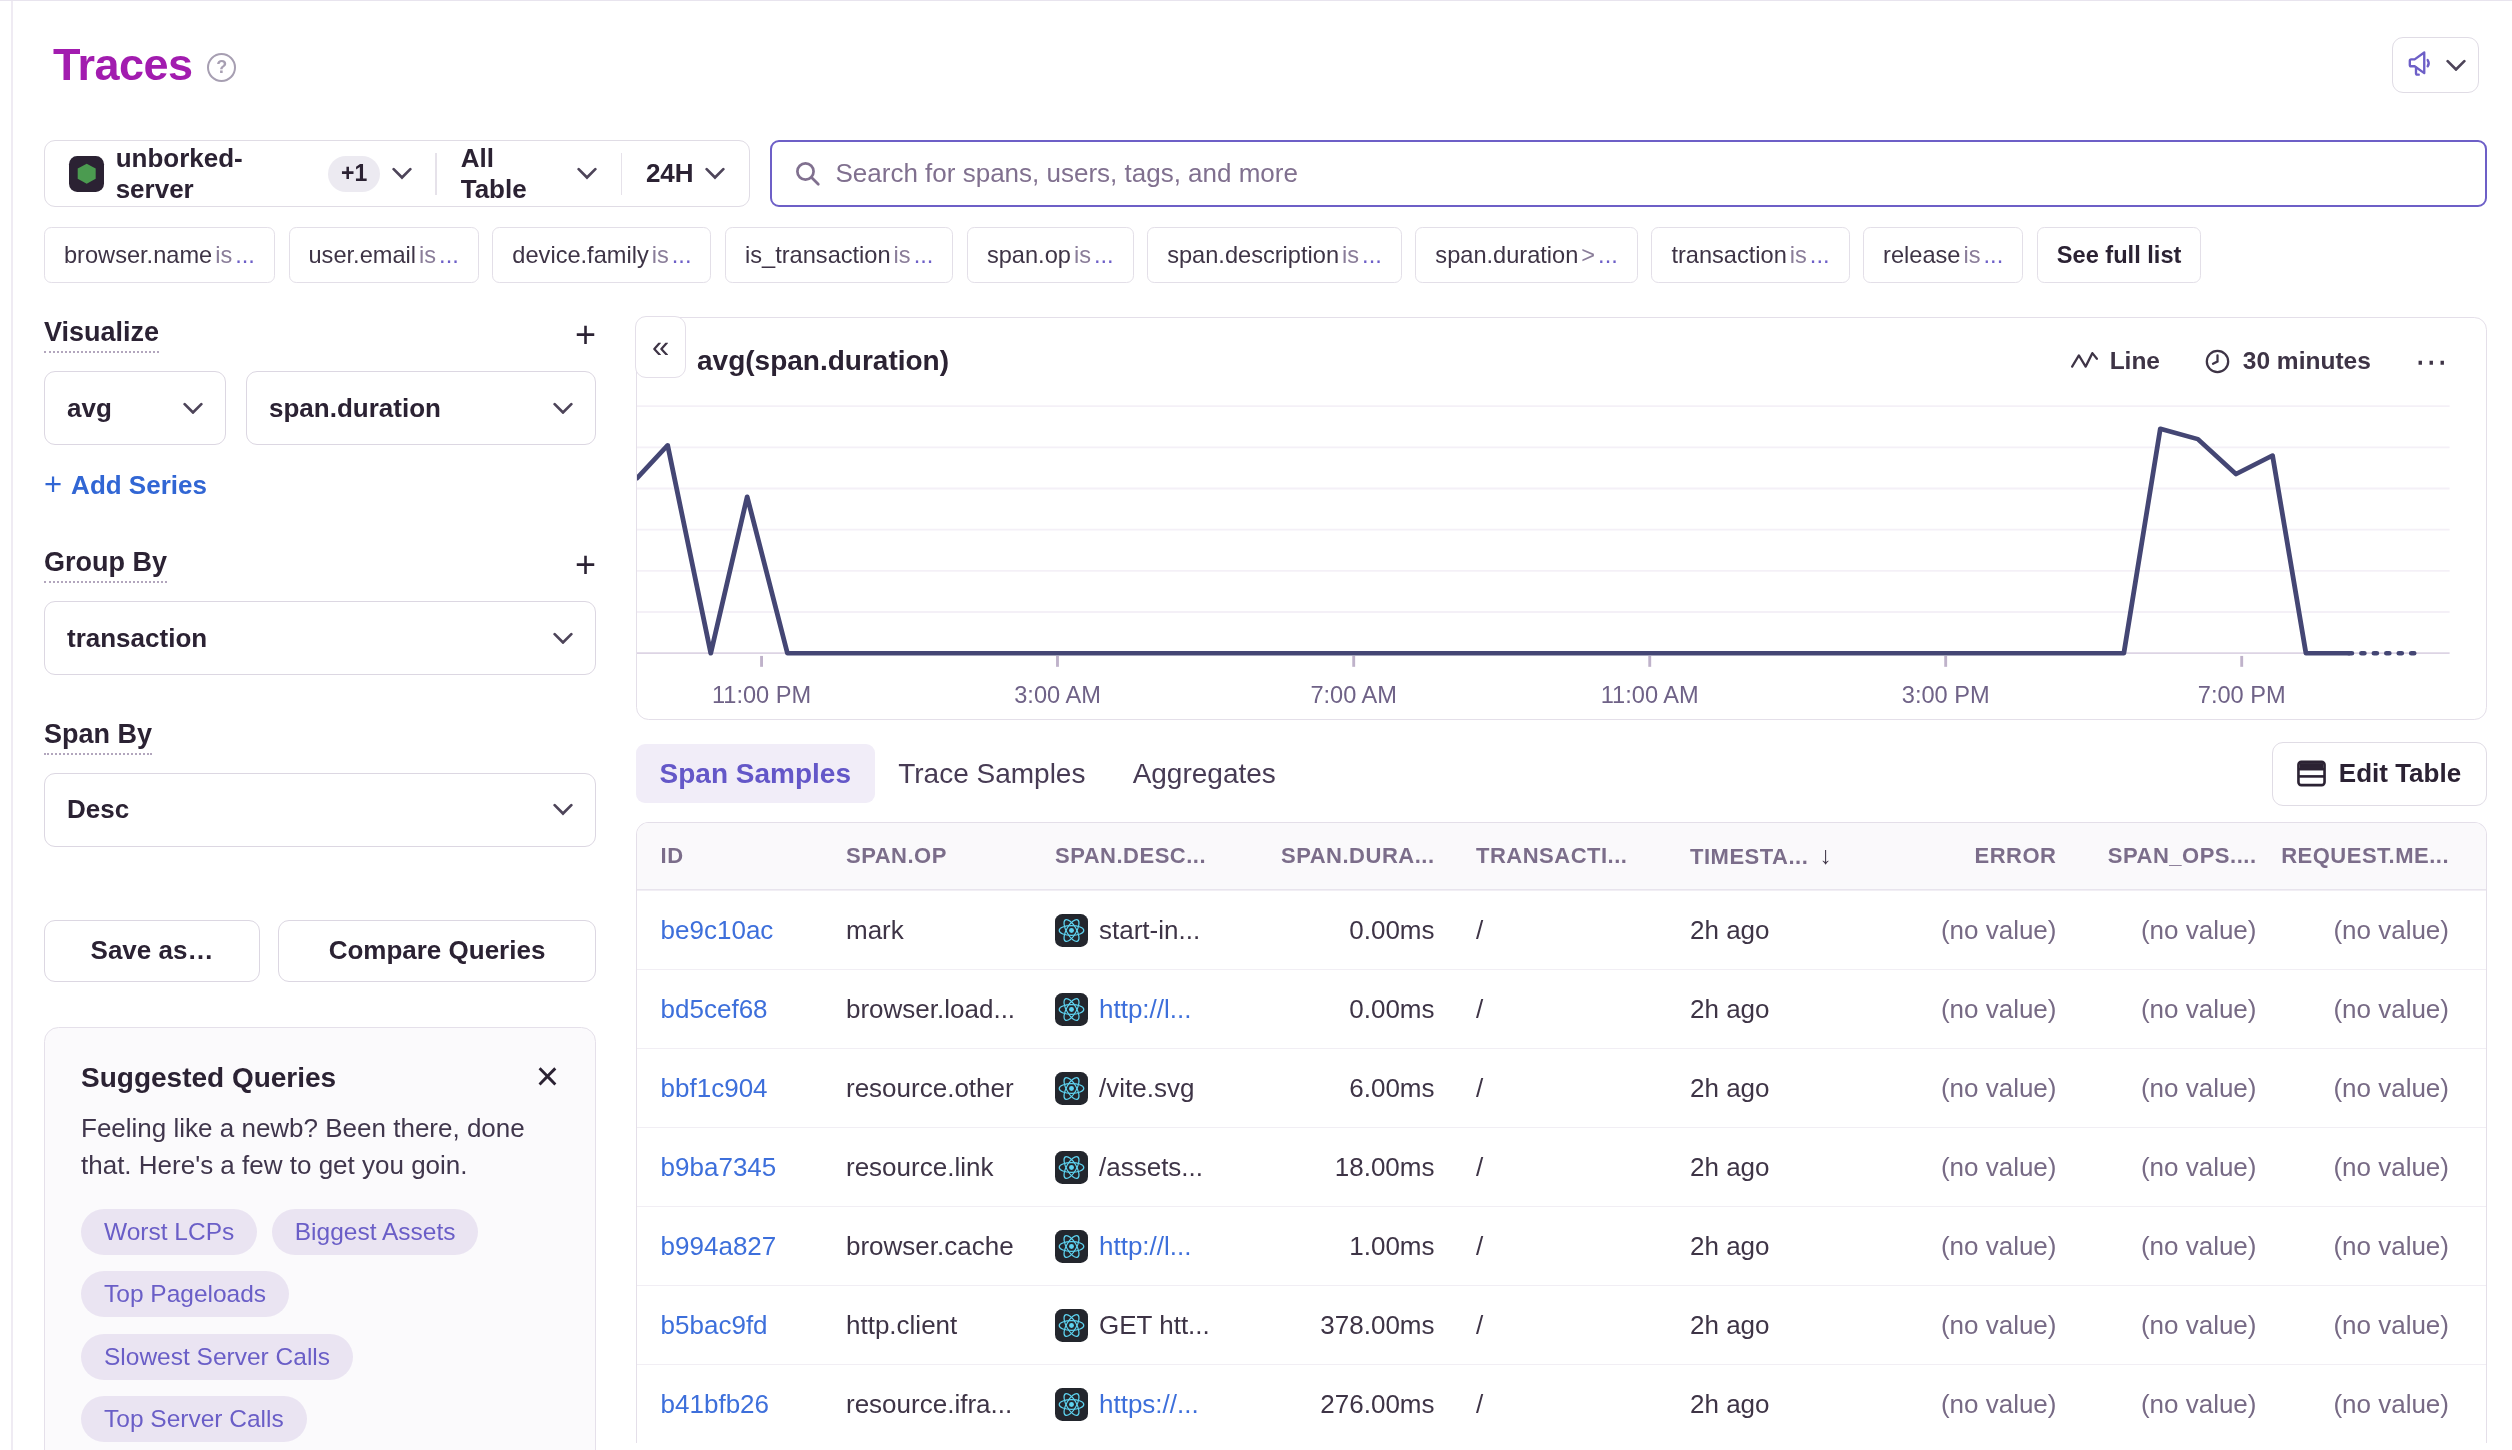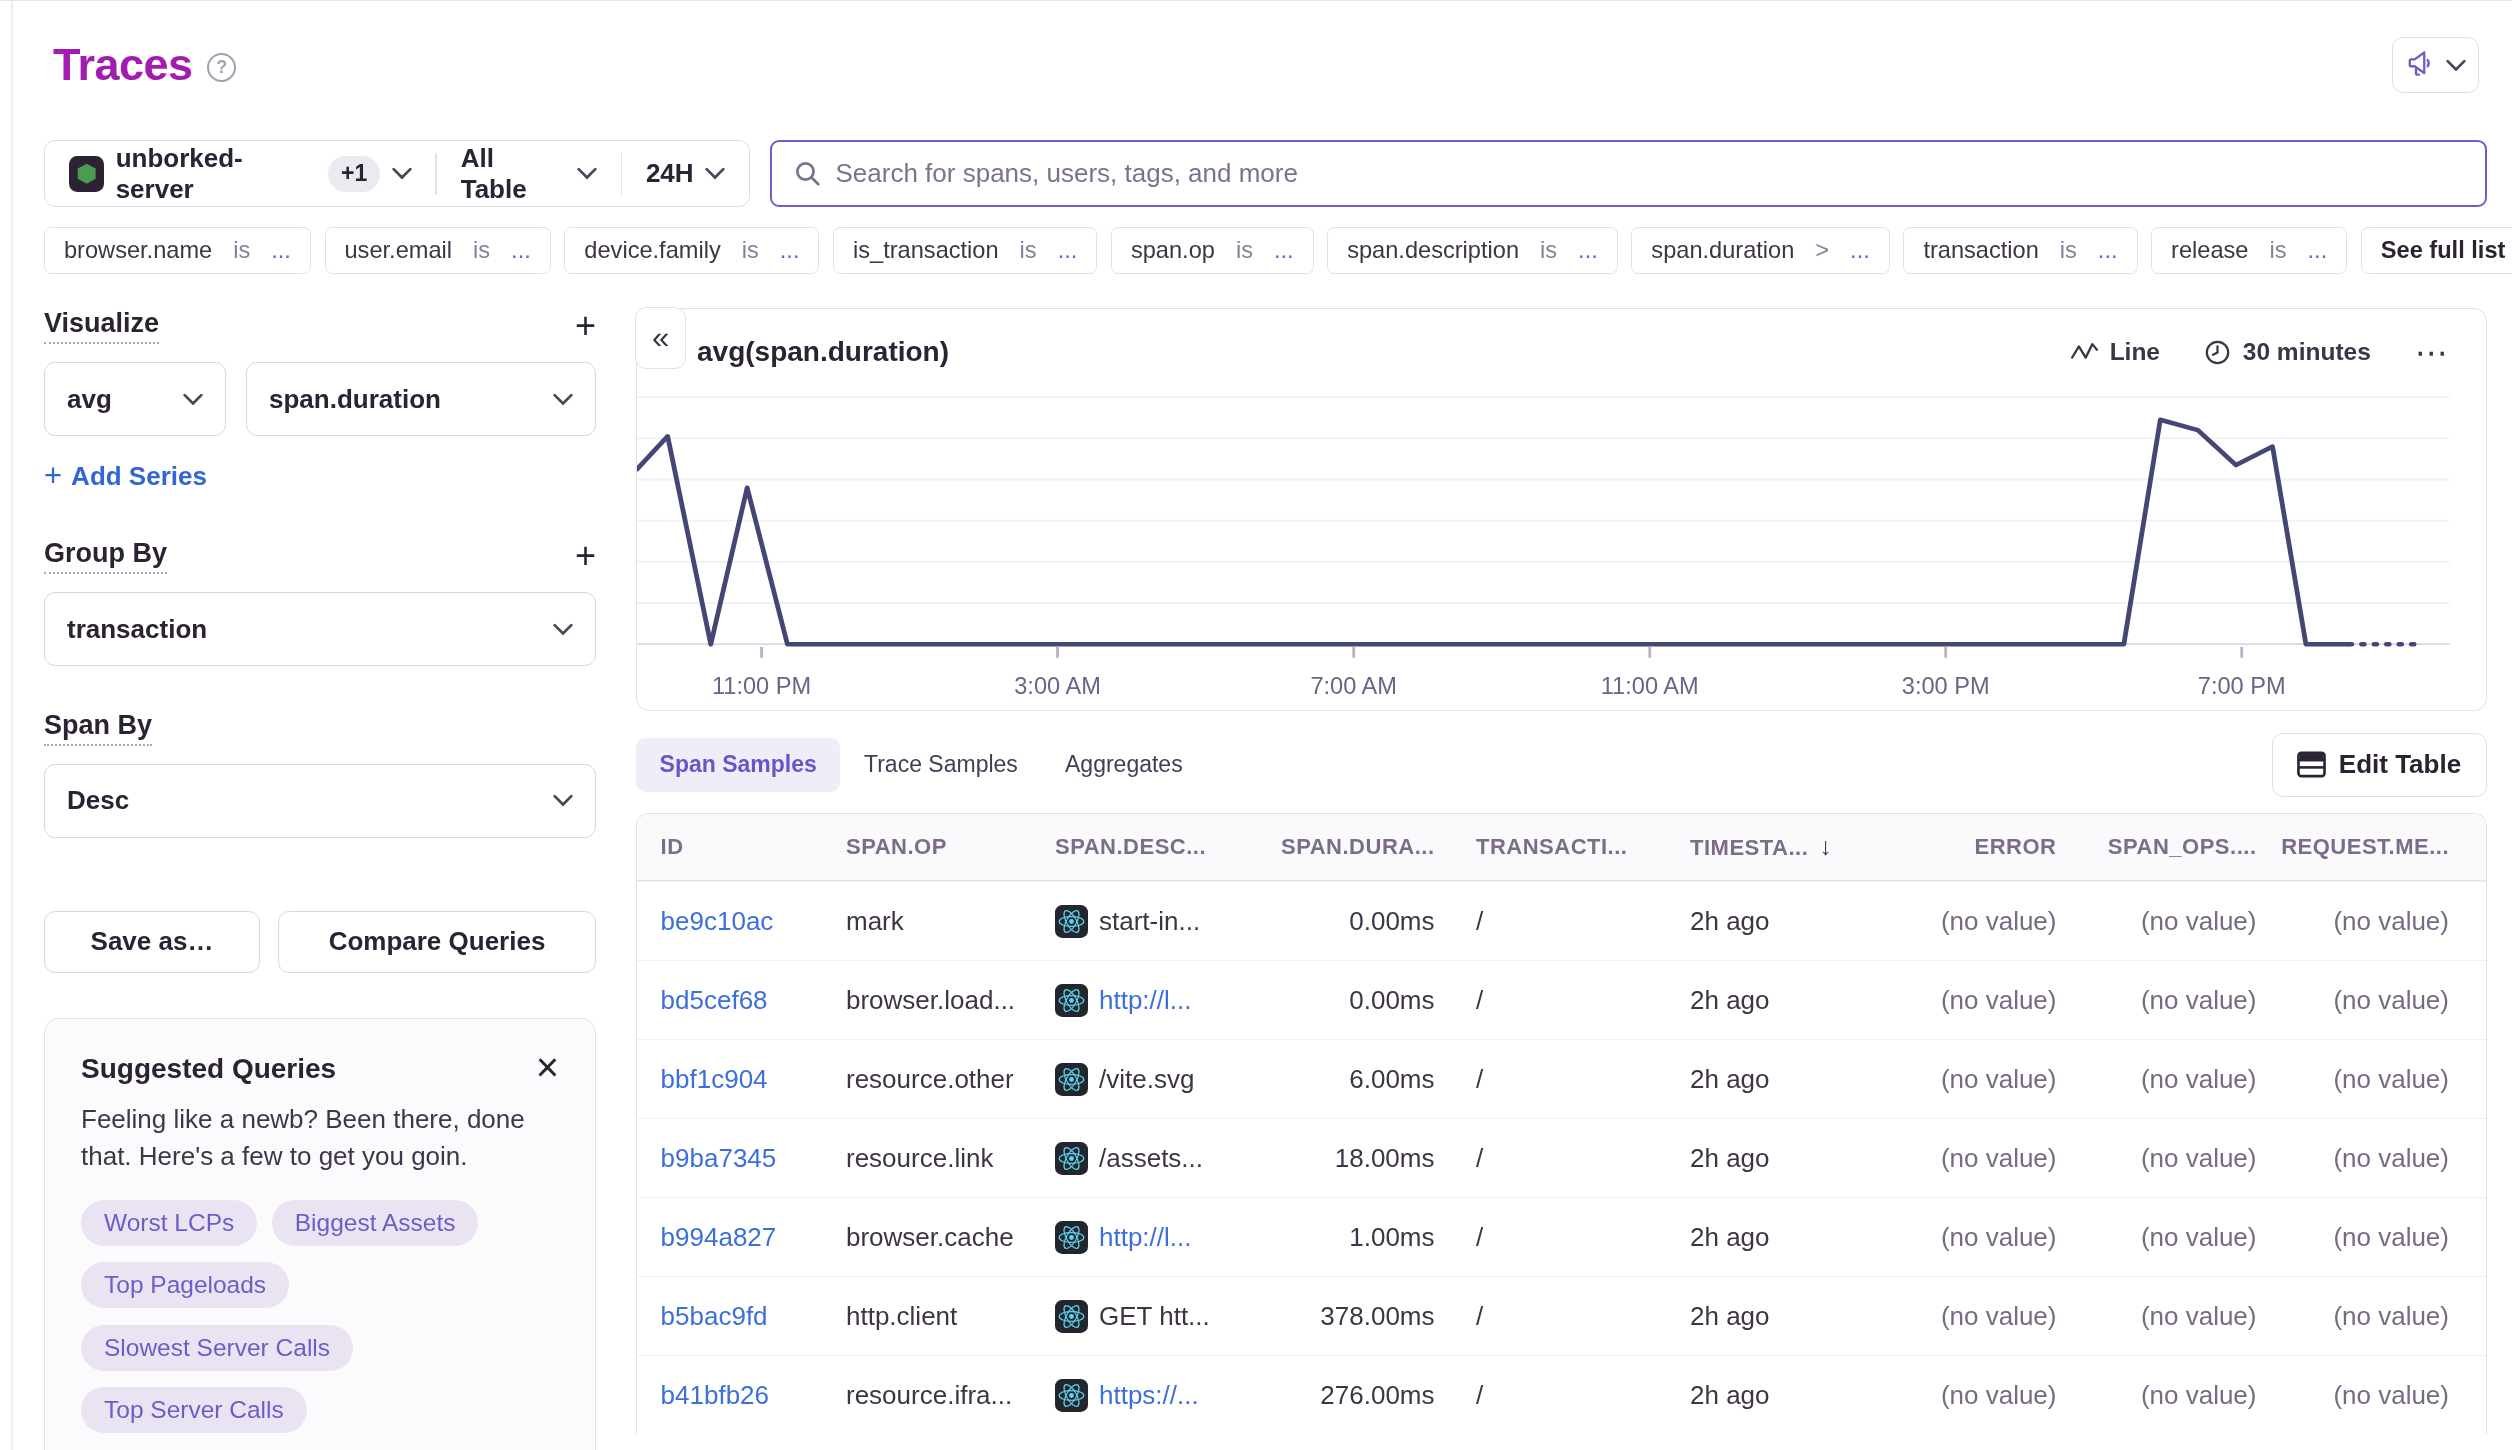--- a/index.html
+++ b/index.html
@@ -30,22 +30,22 @@
   .proj-icon { width:36px; height:36px; border-radius:8.2px; background:#2b2233; display:flex; align-items:center; justify-content:center; }
   .plus-badge { background:#eceaf1; border-radius:907px; font-size:23px; font-weight:600; padding:4.5px 12.7px; color:#2b2233; }
   .chev { width:20px; height:12.7px; flex:none; }
   .search-bar { flex:1; height:67px; border:2.7px solid #6d5fc7; border-radius:9px; background:#fff;
     display:flex; align-items:center; padding:0 22px; gap:14.5px; }
   .search-bar input { border:none; outline:none; flex:1; font-size:26px; color:#2b2233; font-family:"Liberation Sans",sans-serif; background:transparent; }
   .search-bar input::placeholder { color:#80708f; }
 
   
   .chips-row { display:flex; gap:13.6px; margin:20px 25.4px 0 44px; }
-  .chip { height:47px; border:1.8px solid #e3dfe8; border-radius:7.3px; background:#fff; display:flex; align-items:center;
-    gap:21px; padding:0 19px; font-size:23.6px; color:#3e3446; cursor:pointer; white-space:nowrap; }
+  .chip { height:56px; border:1.8px solid #e3dfe8; border-radius:7.3px; background:#fff; display:flex; align-items:center;
+    gap:3px; padding:0 19px; font-size:23.6px; color:#3e3446; cursor:pointer; white-space:nowrap; }
   .chip .op { color:#8a7d99; }
   .chip .val { color:#6d5fc7; }
   .chip.solid { font-weight:700; color:#2b2233; }
 
   
   .content { display:flex; margin:34px 25.4px 0 44px; }
   .query-panel { width:552px; margin-right:40px; flex:none; }
   .sec-head { display:flex; align-items:center; justify-content:space-between; margin-top:0; }
   .sec-label { font-size:27px; font-weight:700; color:#2b2233; border-bottom:2.7px dotted #b2a6bd; padding-bottom:2.7px; }
   .plus-icon { font-size:36px; font-weight:400; color:#2b2233; line-height:1; cursor:pointer; }
@@ -90,21 +90,21 @@
   .y-col span:nth-child(4){top:128px;} .y-col span:nth-child(5){top:169px;} .y-col span:nth-child(6){top:210px;}
   .y-col span:nth-child(7){top:251px;}
   .plot { flex:1; position:relative; margin-right:36px; }
   .plot svg { display:block; width:100%; height:287px; }
   .x-axis { position:relative; height:44px; }
   .x-axis span { position:absolute; top:7px; transform:translateX(-50%); font-size:23.6px; color:#6f6287; white-space:nowrap; }
   .chart-foot { border-top:1.8px solid #eceaf0; margin-top:1.8px; padding:11.8px 0 13.6px 33px; font-size:23.6px; color:#6f6287; }
 
   
   .tabs-row { display:flex; align-items:center; margin-top:22px; }
-  .tab { font-size:23px; padding:13.6px 23.6px; border-radius:9px; color:#473b54; cursor:pointer; }
+  .tab { font-size:28px; padding:13.6px 23.6px; border-radius:9px; color:#473b54; cursor:pointer; }
   .tab.active { background:#f1edf8; color:#6457c8; font-weight:700; }
   .edit-table-btn { margin-left:auto; height:64px; border:1.8px solid #e0dce5; border-radius:11px; background:#fff;
     display:flex; align-items:center; gap:12.7px; padding:0 24.5px; font-size:26px; font-weight:700; color:#2b2233; cursor:pointer; }
 
   
   .data-table { margin-top:16.3px; border:1.8px solid #e4dfe9; border-bottom:none; border-radius:12.7px 12.7px 0 0; overflow:hidden; background:#fff; }
   .tr { display:grid; grid-template-columns:209px 209px 222px 172px 218px 204px 200px 200px 214px; align-items:center; }
   .thead { background:#faf9fb; height:67px; border-bottom:1.8px solid #e8e4ed; }
   .th { font-size:22px; font-weight:700; color:#7b6d8a; letter-spacing:0.5px; white-space:nowrap; cursor:pointer; }
   .row { height:79px; border-top:1.8px solid #f1eef4; }

